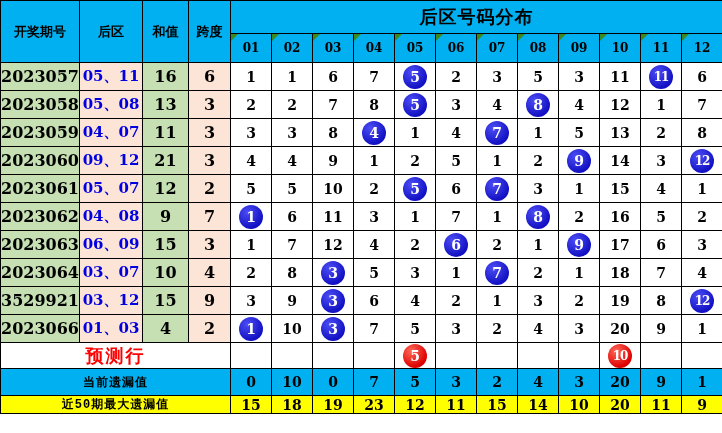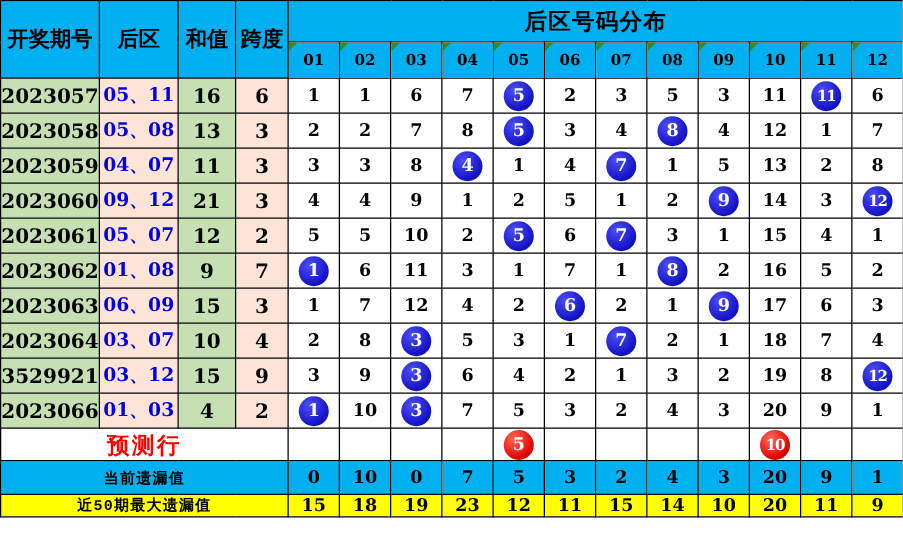--- a/index.html
+++ b/index.html
@@ -23,21 +23,21 @@
   .yellow{ background:#ffff00; }
 
   tr.h-title td, tr.h-title th { height:33px; }
   tr.h-head  th { height:29px; }
   tr.h-data  td { height:28px; }
   tr.h-pred  td { height:26px; }
   tr.h-cur   td { height:27px; }
   tr.h-max   td { height:15px; }
 
   .title-cell   { font-size:18px; letter-spacing:1px; }
-  .left-head    { font-size:17px;margin-left:28px; }
+  .left-head    { font-size:13px;margin-left:28px; }
   .col-head     { position:relative; font-size:12px; }
   .tri {
     position:absolute; top:0; left:0; width:0; height:0;
     border-top:7px solid #3a8a1f; border-right:7px solid transparent;
   }
   .period-cell  { font-size:16px; }
   .back-cell    { font-size:15px; color:#0000e1; }
   .sum-cell, .span-cell { font-size:16px; }
   .num-cell     { font-size:14px; background:#fff; }
   .om-cell      { font-size:14px; }
@@ -184,21 +184,21 @@
         <td class="num-cell">6</td>
         <td class="num-cell"><span class="ball">7</span></td>
         <td class="num-cell">3</td>
         <td class="num-cell">1</td>
         <td class="num-cell">15</td>
         <td class="num-cell">4</td>
         <td class="num-cell">1</td>
       </tr>
       <tr class="h-data">
         <td class="green period-cell">2023062</td>
-        <td class="peach back-cell">01、08</td>
+        <td class="peach back-cell">04、08</td>
         <td class="green sum-cell">9</td>
         <td class="peach span-cell">7</td>
         <td class="num-cell"><span class="ball">1</span></td>
         <td class="num-cell">6</td>
         <td class="num-cell">11</td>
         <td class="num-cell">3</td>
         <td class="num-cell">1</td>
         <td class="num-cell">7</td>
         <td class="num-cell">1</td>
         <td class="num-cell"><span class="ball">8</span></td>

